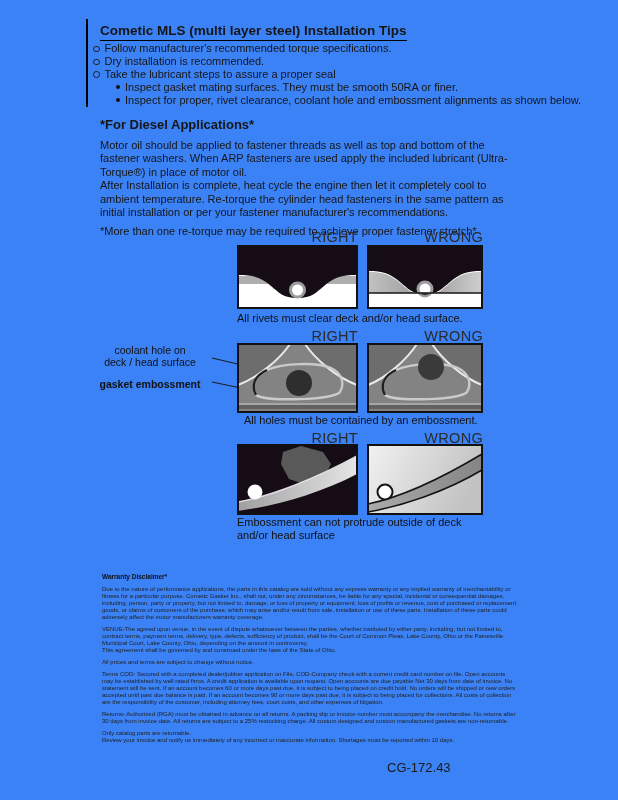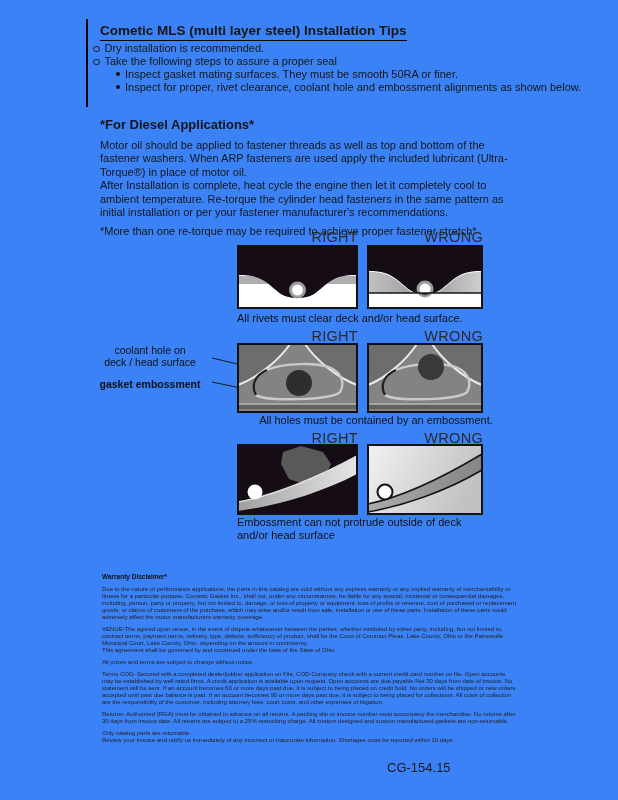--- a/index.html
+++ b/index.html
@@ -38,25 +38,29 @@
 
   <div class="abs revision-bar"></div>
 
   <div class="abs title">
     <span>Cometic MLS (multi layer steel) Installation Tips</span>
   </div>
 
   <div class="abs bullets">
     <div class="b-row">
         <span class="mk"></span>
+        <span>Follow manufacturer's recommended torque specifications.</span>
+      </div>
+    <div class="b-row">
+        <span class="mk"></span>
         <span>Dry installation is recommended.</span>
       </div>
     <div class="b-row">
         <span class="mk"></span>
-        <span>Take the following steps to assure a proper seal</span>
+        <span>Take the lubricant steps to assure a proper seal</span>
       </div>
     <div class="b-row sub">
         <span class="mk"></span>
         <span>Inspect gasket mating surfaces.  They must be smooth 50RA or finer.</span>
       </div>
     <div class="b-row sub">
         <span class="mk"></span>
         <span>Inspect for proper, rivet clearance, coolant hole and embossment alignments as shown below.</span>
       </div>
   </div>
@@ -135,21 +139,21 @@
     <path d="M115,1 H65 C75,16 95,34 115,42 Z" fill="#6d6d6d"></path>
     <path d="M65,1 C75,16 95,34 115,42" fill="none" stroke="#eaeaea" stroke-width="2"></path>
     <line x1="1" y1="61" x2="115" y2="61" stroke="#cacaca" stroke-width="1.2"></line>
     <rect x="1" y="62" width="114" height="4" fill="#616161"></rect>
     <path d="M18,52 C13,43 16,33 29,27 C45,20 77,19 91,25 C102,30 105,41 100,49 C94,57 27,59 18,52 Z" fill="none" stroke="#cacaca" stroke-width="2.4"></path>
     <path d="M18,52 C13,43 16,33 29,27" fill="none" stroke="#1f1f1f" stroke-width="2.4"></path>
     <circle cx="64" cy="24" r="13" fill="#3a3a3a"></circle>
     <rect x="1" y="1" width="114" height="68" fill="none" stroke="#111" stroke-width="2"></rect>
   </svg>
 
-  <div class="abs caption" style="left:236px;top:414px;width:280px;text-align:center;">All holes must be contained by an embossment.</div>
+  <div class="abs caption" style="left:244px;top:414px;width:280px;">All holes must be contained by an embossment.</div>
 
   <div class="abs dg-header" style="left:237px;top:431px;width:121px;">RIGHT</div>
   <div class="abs dg-header" style="left:367px;top:431px;width:116px;">WRONG</div>
 
   <svg class="abs img-box" style="left:237px;top:444px;" width="121" height="71" viewBox="0 0 121 71">
     <defs>
       <linearGradient id="r3a" x1="0" y1="0" x2="1" y2="0">
         <stop offset="0" stop-color="#9f9f9f"></stop>
           <stop offset="1" stop-color="#e6e6e6"></stop>
       </linearGradient>
@@ -186,15 +190,15 @@
     <p>Due to the nature of performance applications, the parts in this catalog are sold without any express warranty or any implied warranty of merchantability or fitness for a particular purpose.  Cometic Gasket Inc., shall not, under any circumstances, be liable for any special, incidental or consequential damages, including, person, party or property, but not limited to, damage, or loss of property or equipment, loss of profits or revenue, cost of purchased or replacement goods, or claims of customers of the purchase, which may arise and/or result from sale, installation or use of these parts.  Installation of these parts could adversely affect the motor manufacturers warranty coverage.</p>
     <p>VENUE-The agreed upon venue, in the event of dispute whatsoever between the parties, whether instituted by either party, including, but not limited to, contract terms, payment terms, delivery, type, defects, sufficiency of product, shall be the Court of Common Pleas, Lake County, Ohio or the Painesville Municipal Court, Lake County, Ohio, depending on the amount in controversy.</p>
     <p class="tight">This agreement shall be governed by and construed under the laws of the State of Ohio.</p>
     <p>All prices and terms are subject to change without notice.</p>
     <p>Terms COD- Secured with a completed dealer/jobber application on File, COD-Company check with a current credit card number on file.  Open accounts may be established by well rated firms.  A credit application is available upon request.  Open accounts are due payable Net 30 days from date of invoice.  No statement will be sent.  If an account becomes 60 or more days past due, it is subject to being placed on credit hold.  No orders will be shipped or new orders accepted until past due balance is paid.  If an account becomes 90 or more days past due, it is subject to being placed for collections.  All costs of collection are the responsibility of the customer, including attorney fees, court costs, and other expenses of litigation.</p>
     <p>Returns- Authorized (RGA) must be obtained in advance on all returns.  A packing slip or invoice number must accompany the merchandise.  No returns after 30 days from invoice date.  All returns are subject to a 25% restocking charge.  All custom designed and custom manufactured gaskets are non-returnable.</p>
     <p>Only catalog parts are returnable.</p>
     <p class="tight">Review your invoice and notify us immediately of any incorrect or inaccurate information.  Shortages must be reported within 10 days.</p>
   </div>
 
-  <div class="abs doc-code">CG-154.15</div>
+  <div class="abs doc-code">CG-172.43</div>
 
 </div>
 
 </body></html>

